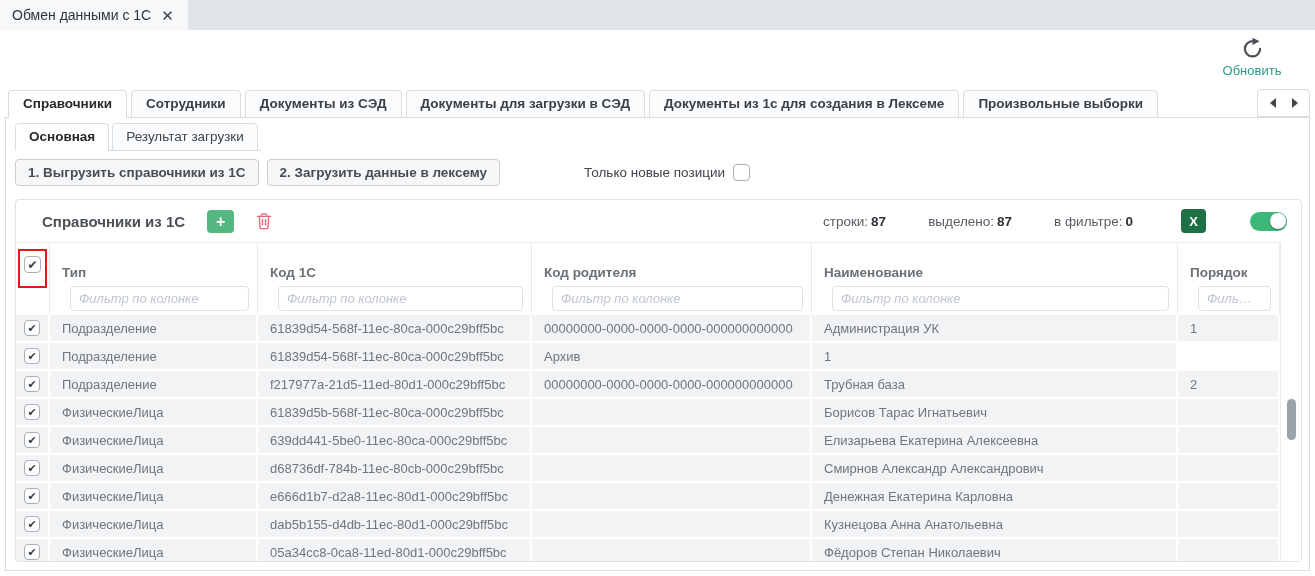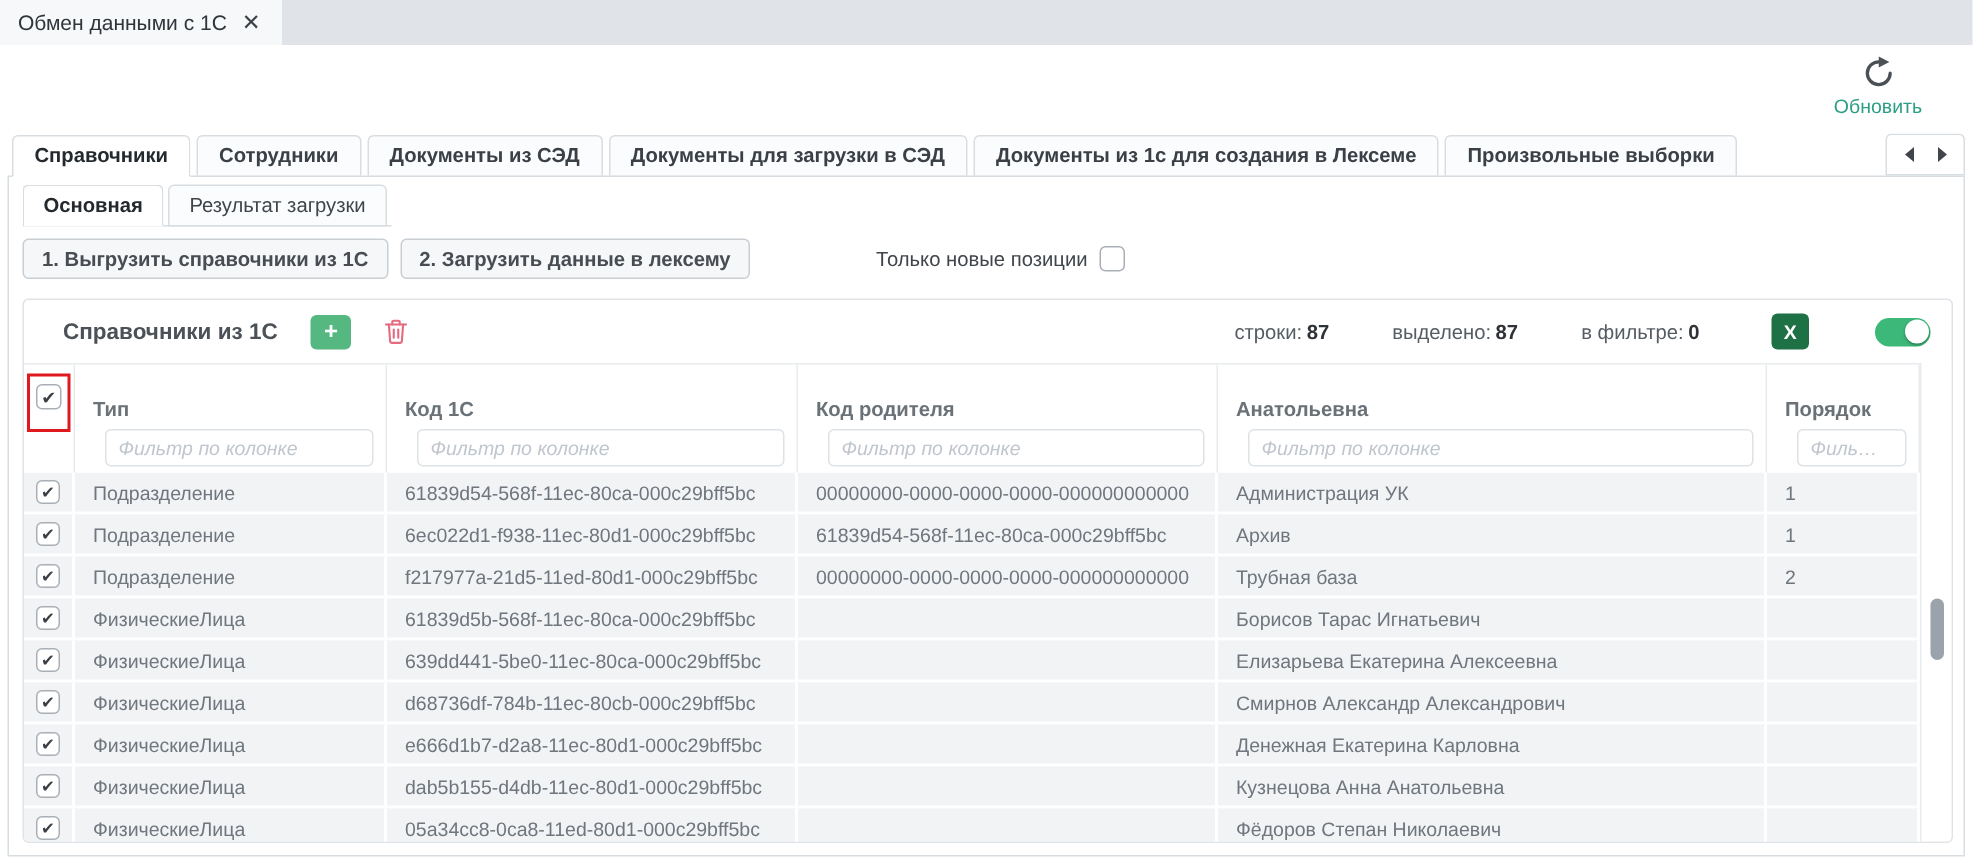--- a/index.html
+++ b/index.html
@@ -189,21 +189,21 @@
       </div>
       <div class="th-cell">
         <div class="th-label">Код 1С</div>
         <input class="th-filter" placeholder="Фильтр по колонке" style="">
       </div>
       <div class="th-cell">
         <div class="th-label">Код родителя</div>
         <input class="th-filter" placeholder="Фильтр по колонке" style="">
       </div>
       <div class="th-cell">
-        <div class="th-label">Анатольевна</div>
+        <div class="th-label">Наименование</div>
         <input class="th-filter" placeholder="Фильтр по колонке" style="">
       </div>
       <div class="th-cell">
         <div class="th-label">Порядок</div>
         <input class="th-filter" placeholder="Фильтр по колонке" style="">
       </div>
     </div>
 
     <div class="tbl-body">
 
@@ -216,21 +216,20 @@
           <div class="t-cell">00000000-0000-0000-0000-000000000000</div>
           <div class="t-cell">Администрация УК</div>
           <div class="t-cell">1</div>
         </div>
 
         <div class="t-row tbl-cols">
           <div class="t-cell cb-col">
             <span class="cb checked"></span>
           </div>
           <div class="t-cell">Подразделение</div>
-          <div class="t-cell">6ec022d1-f938-11ec-80d1-000c29bff5bc</div>
           <div class="t-cell">61839d54-568f-11ec-80ca-000c29bff5bc</div>
           <div class="t-cell">Архив</div>
           <div class="t-cell">1</div>
         </div>
 
         <div class="t-row tbl-cols">
           <div class="t-cell cb-col">
             <span class="cb checked"></span>
           </div>
           <div class="t-cell">Подразделение</div>

